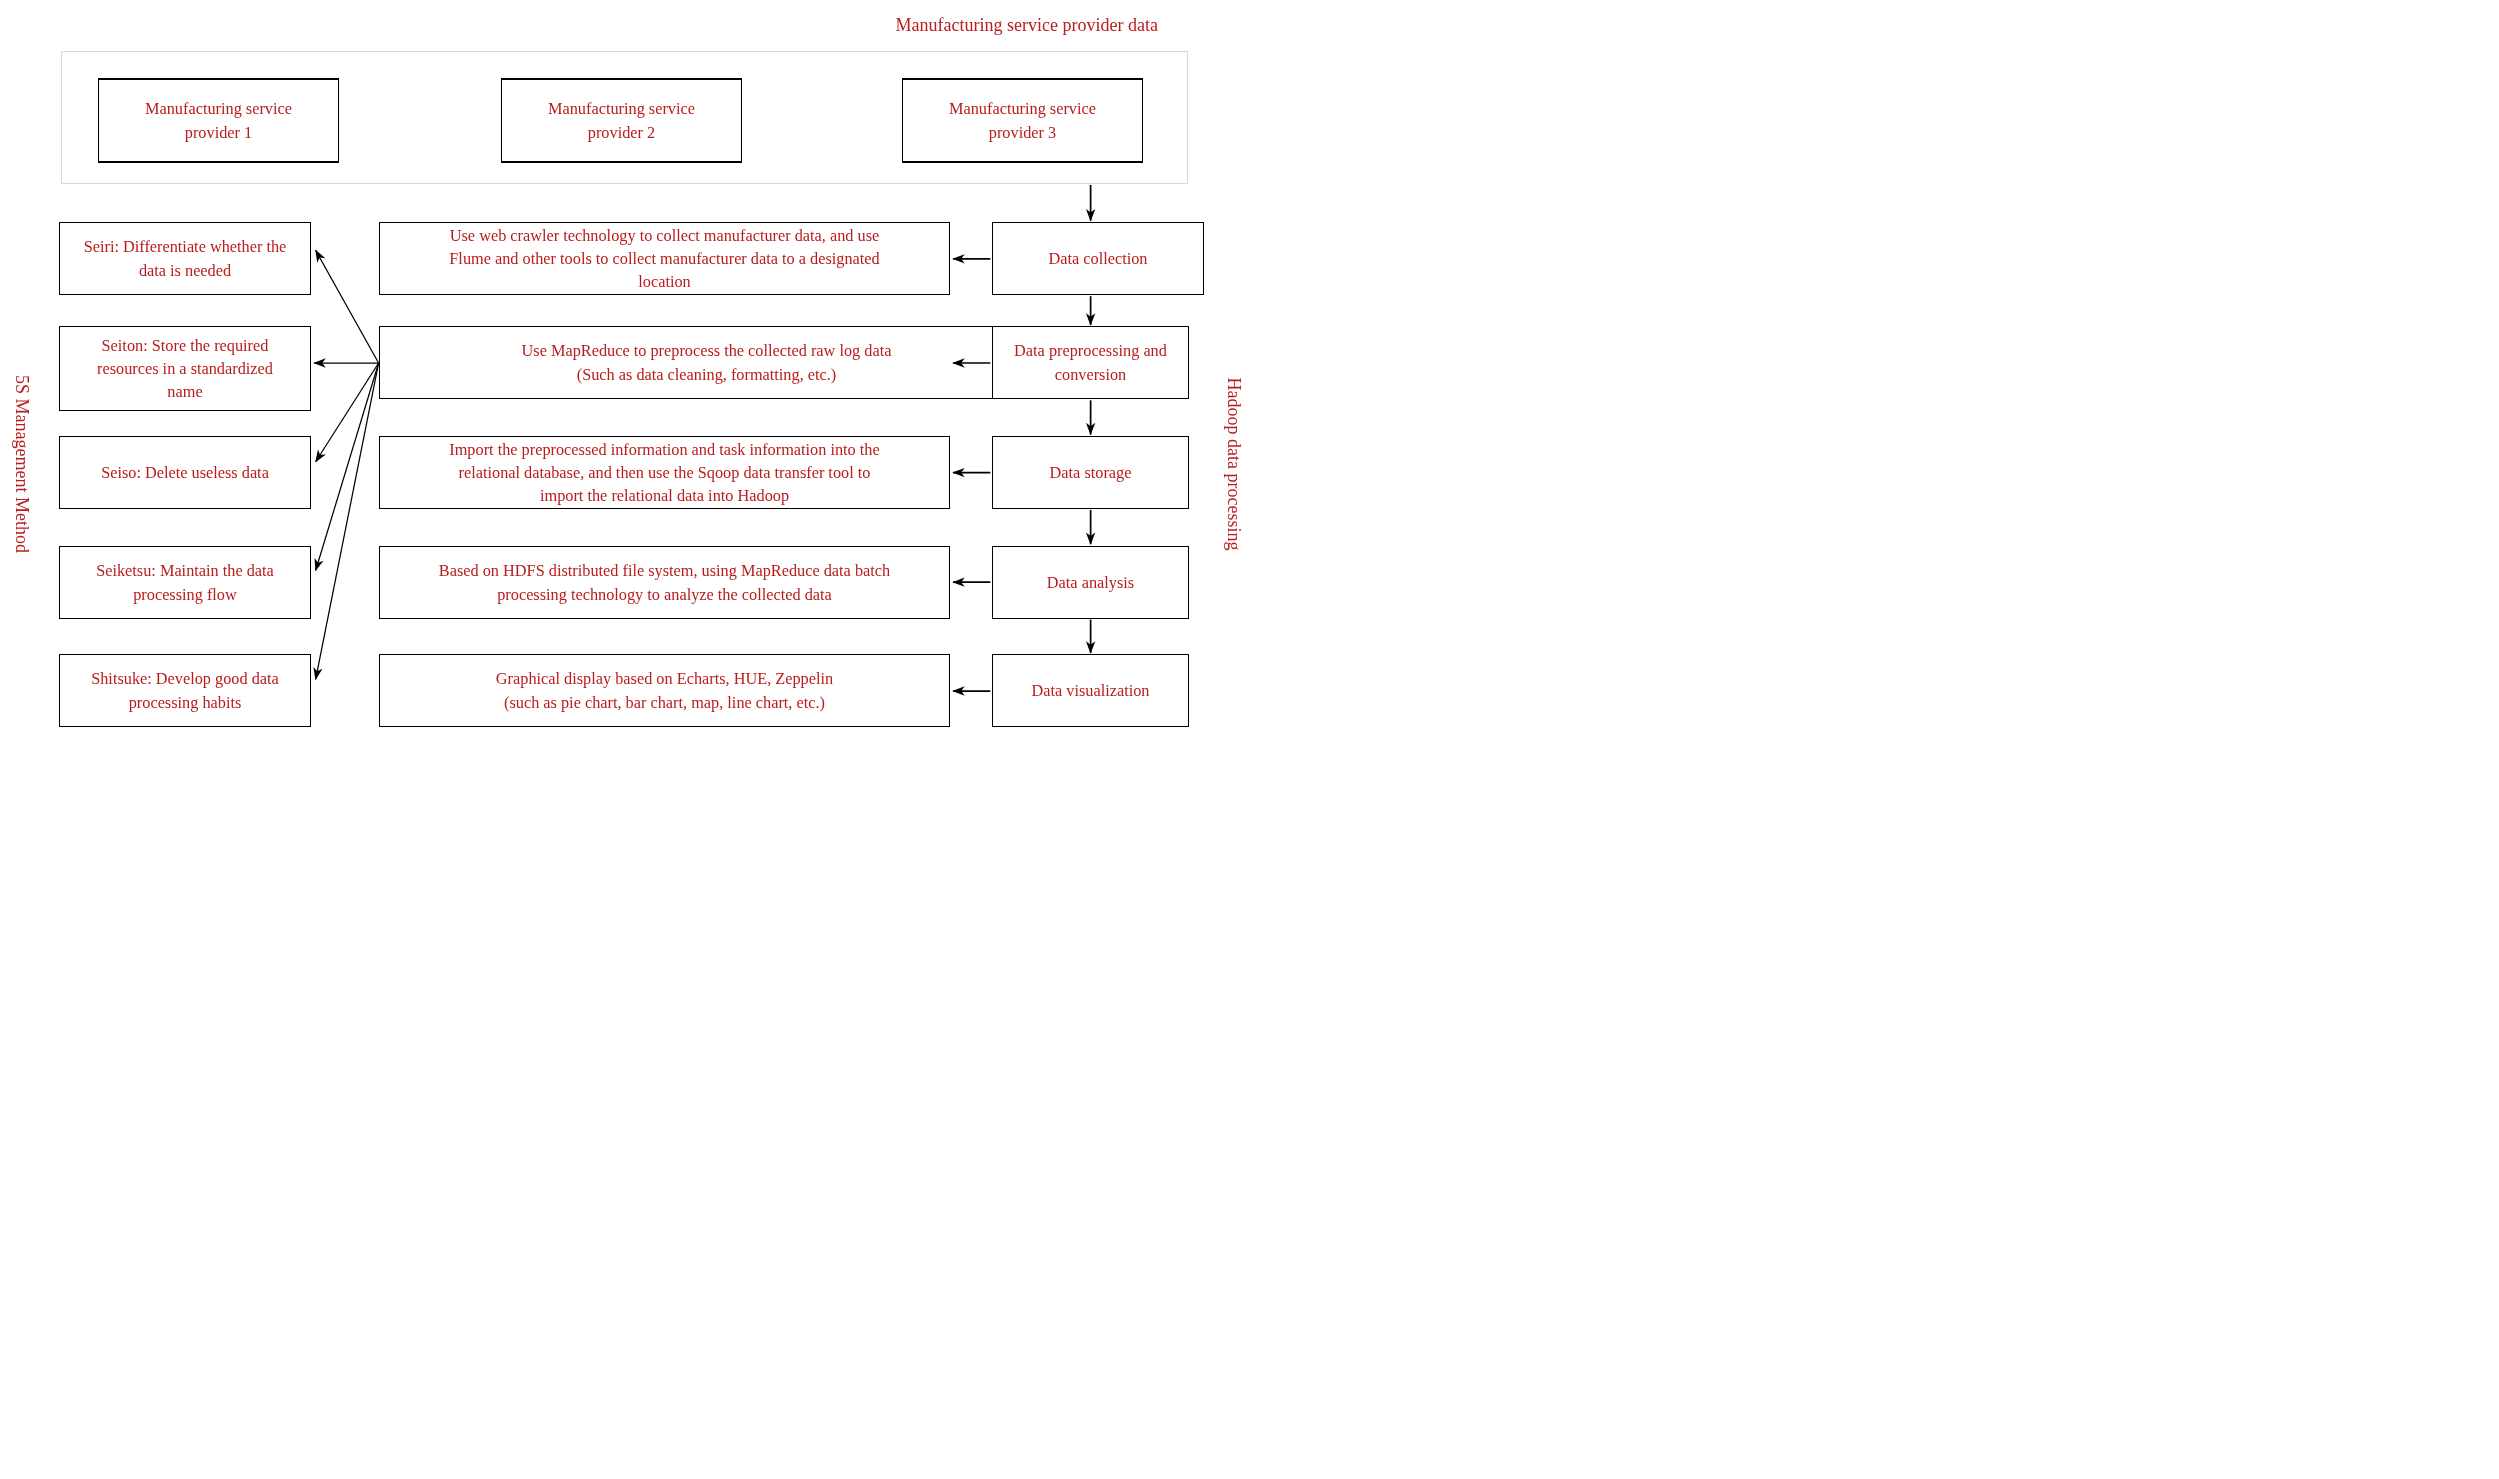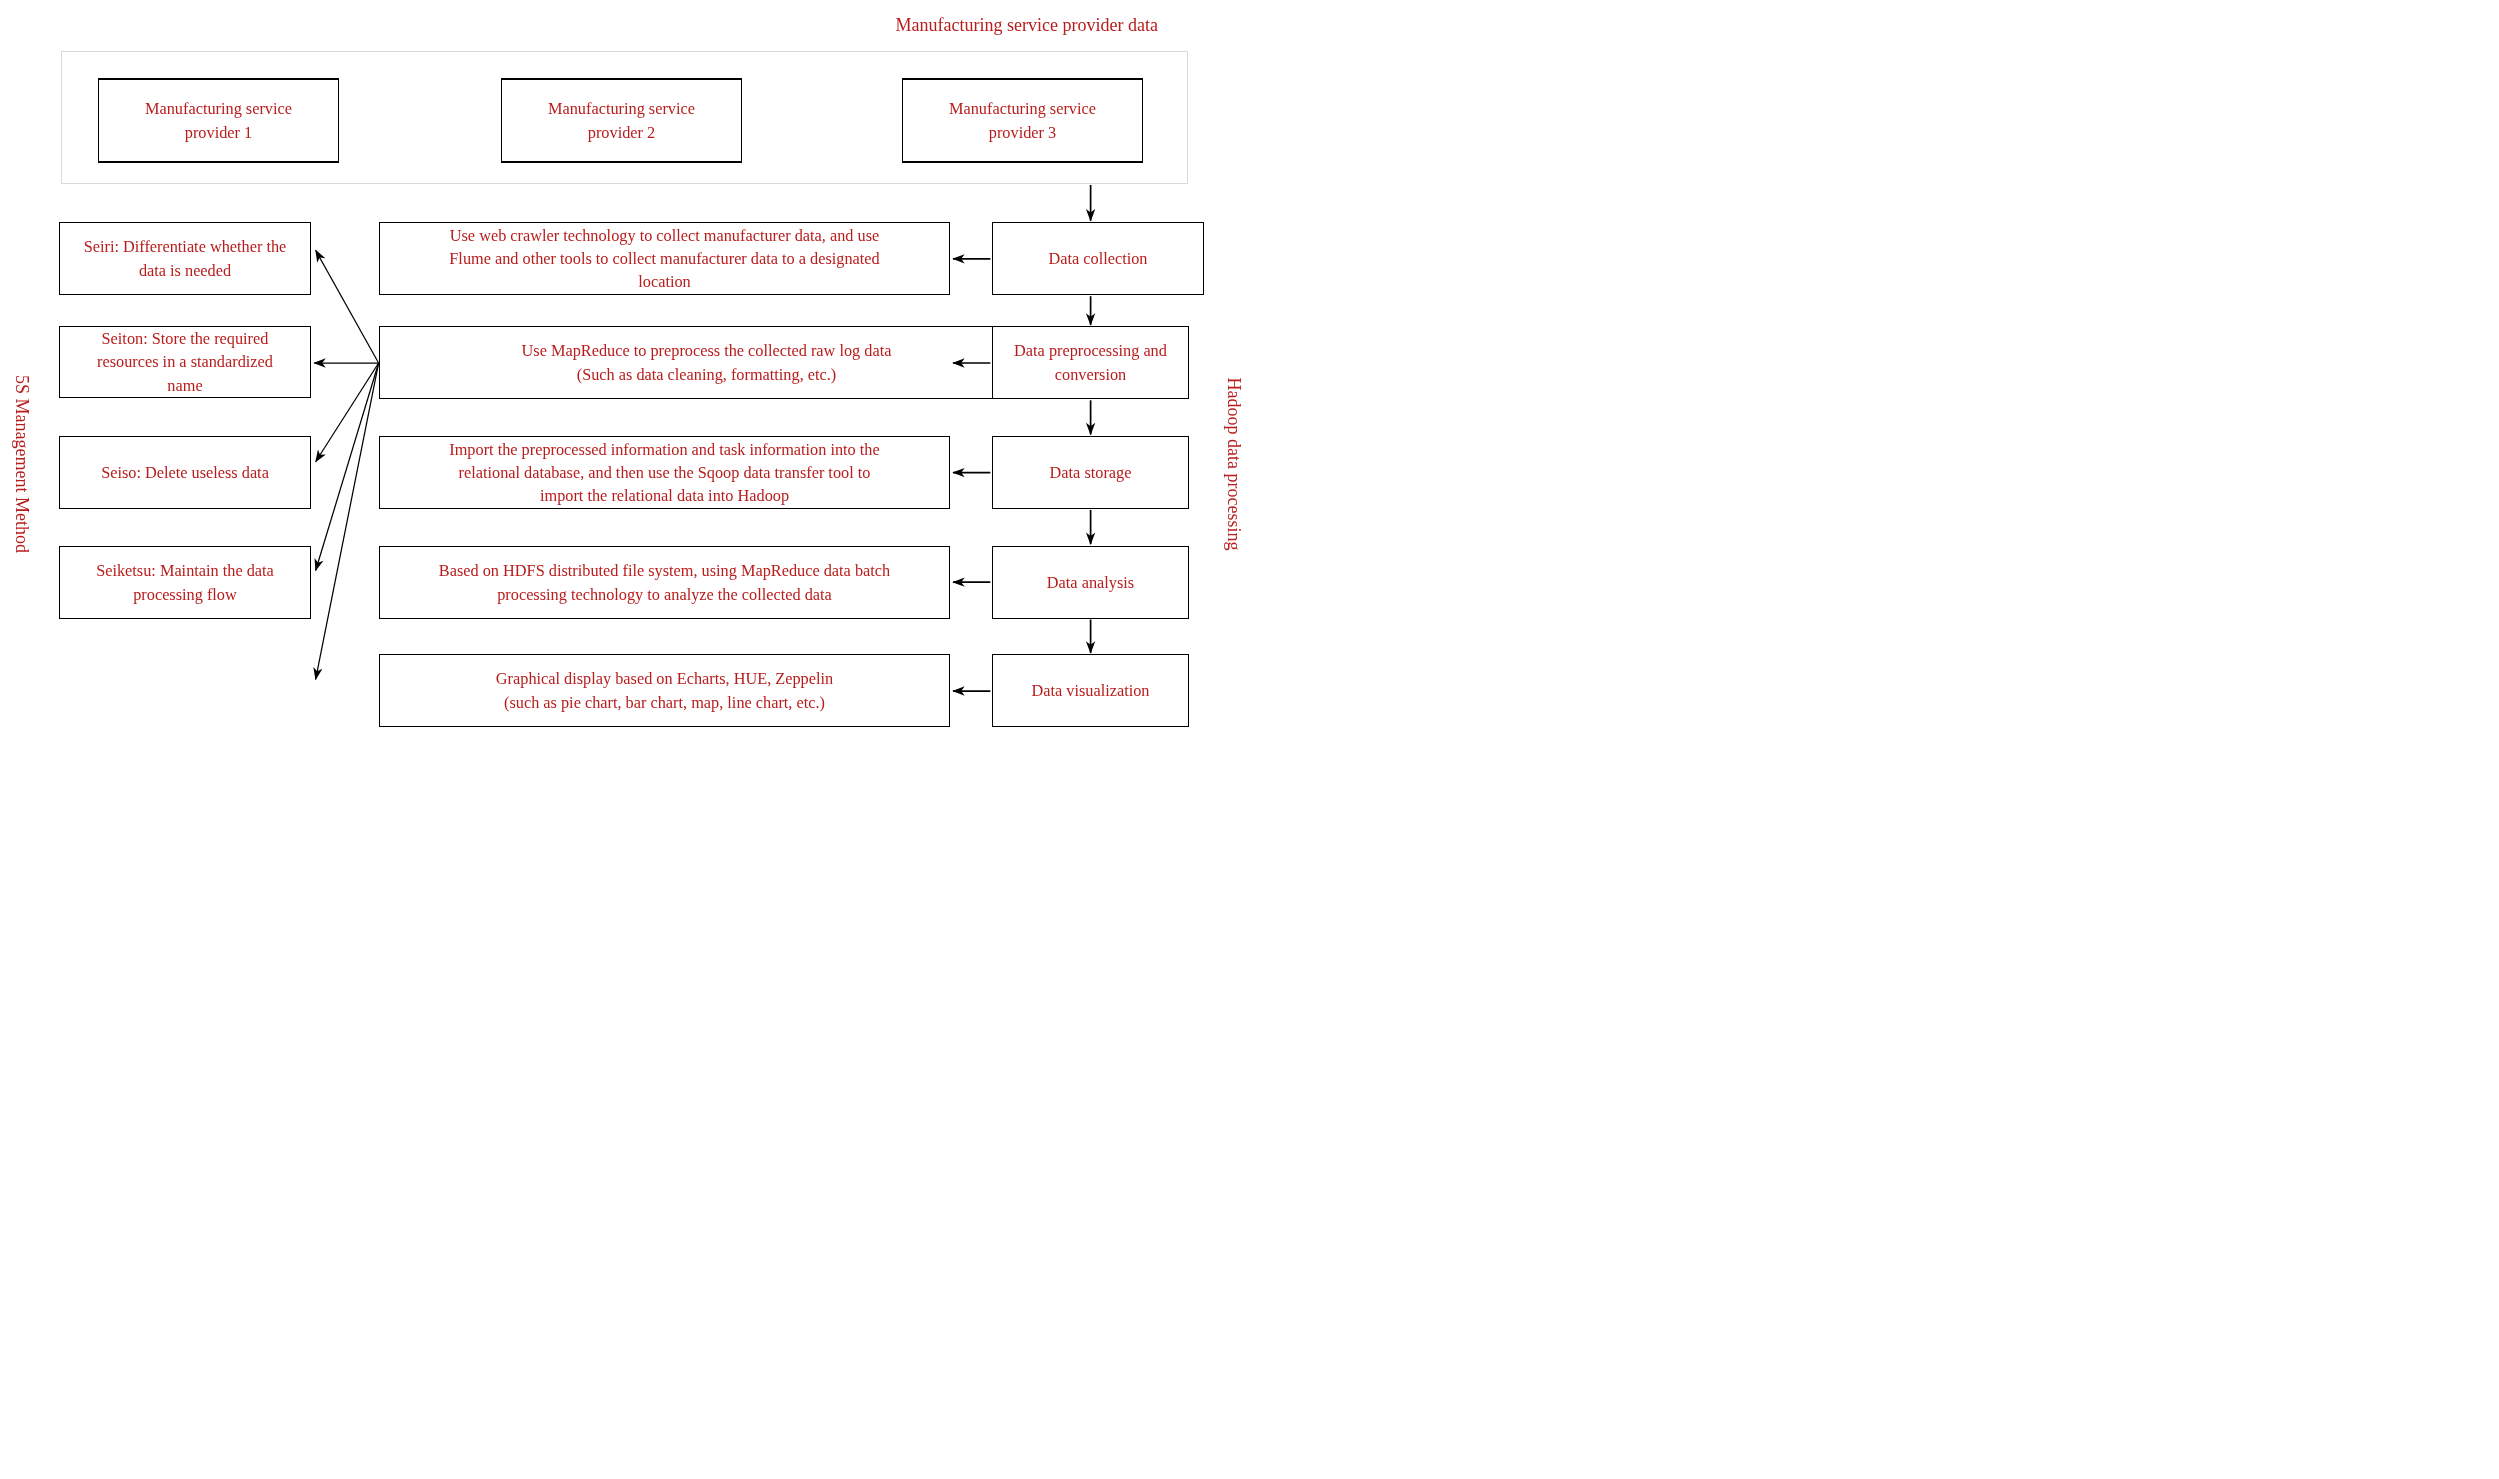--- a/index.html
+++ b/index.html
@@ -77,31 +77,35 @@
   </div>
   <div class="box provider-box" style="left:902px; top:78px; width:241px; height:85px;">
     <span>Manufacturing service
 provider 3</span>
   </div>
 
   <div class="box" style="left:59px; top:222px; width:252px; height:73px;font-family:Liberation Serif, serif;">
     <span>Seiri: Differentiate whether the
 data is needed</span>
   </div>
-  <div class="box" style="left:59px; top:326px; width:252px; height:72px;">
+  <div class="box" style="left:59px; top:326px; width:252px; height:85px;">
     <span>Seiton: Store the required
 resources in a standardized
 name</span>
   </div>
   <div class="box" style="left:59px; top:436px; width:252px; height:73px;">
     <span>Seiso: Delete useless data</span>
   </div>
   <div class="box" style="left:59px; top:546px; width:252px; height:73px;">
     <span>Seiketsu: Maintain the data
 processing flow</span>
+  </div>
+  <div class="box" style="left:59px; top:654px; width:252px; height:73px;">
+    <span>Shitsuke: Develop good data
+processing habits</span>
   </div>
 
   <div class="box" style="left:379px; top:222px; width:571px; height:73px;">
     <span>Use web crawler technology to collect manufacturer data, and use
 Flume and other tools to collect manufacturer data to a designated
 location</span>
   </div>
   <div class="box" style="left:379px; top:326px; width:655px; height:73px;">
     <span>Use MapReduce to preprocess the collected raw log data
 (Such as data cleaning, formatting, etc.)</span>

